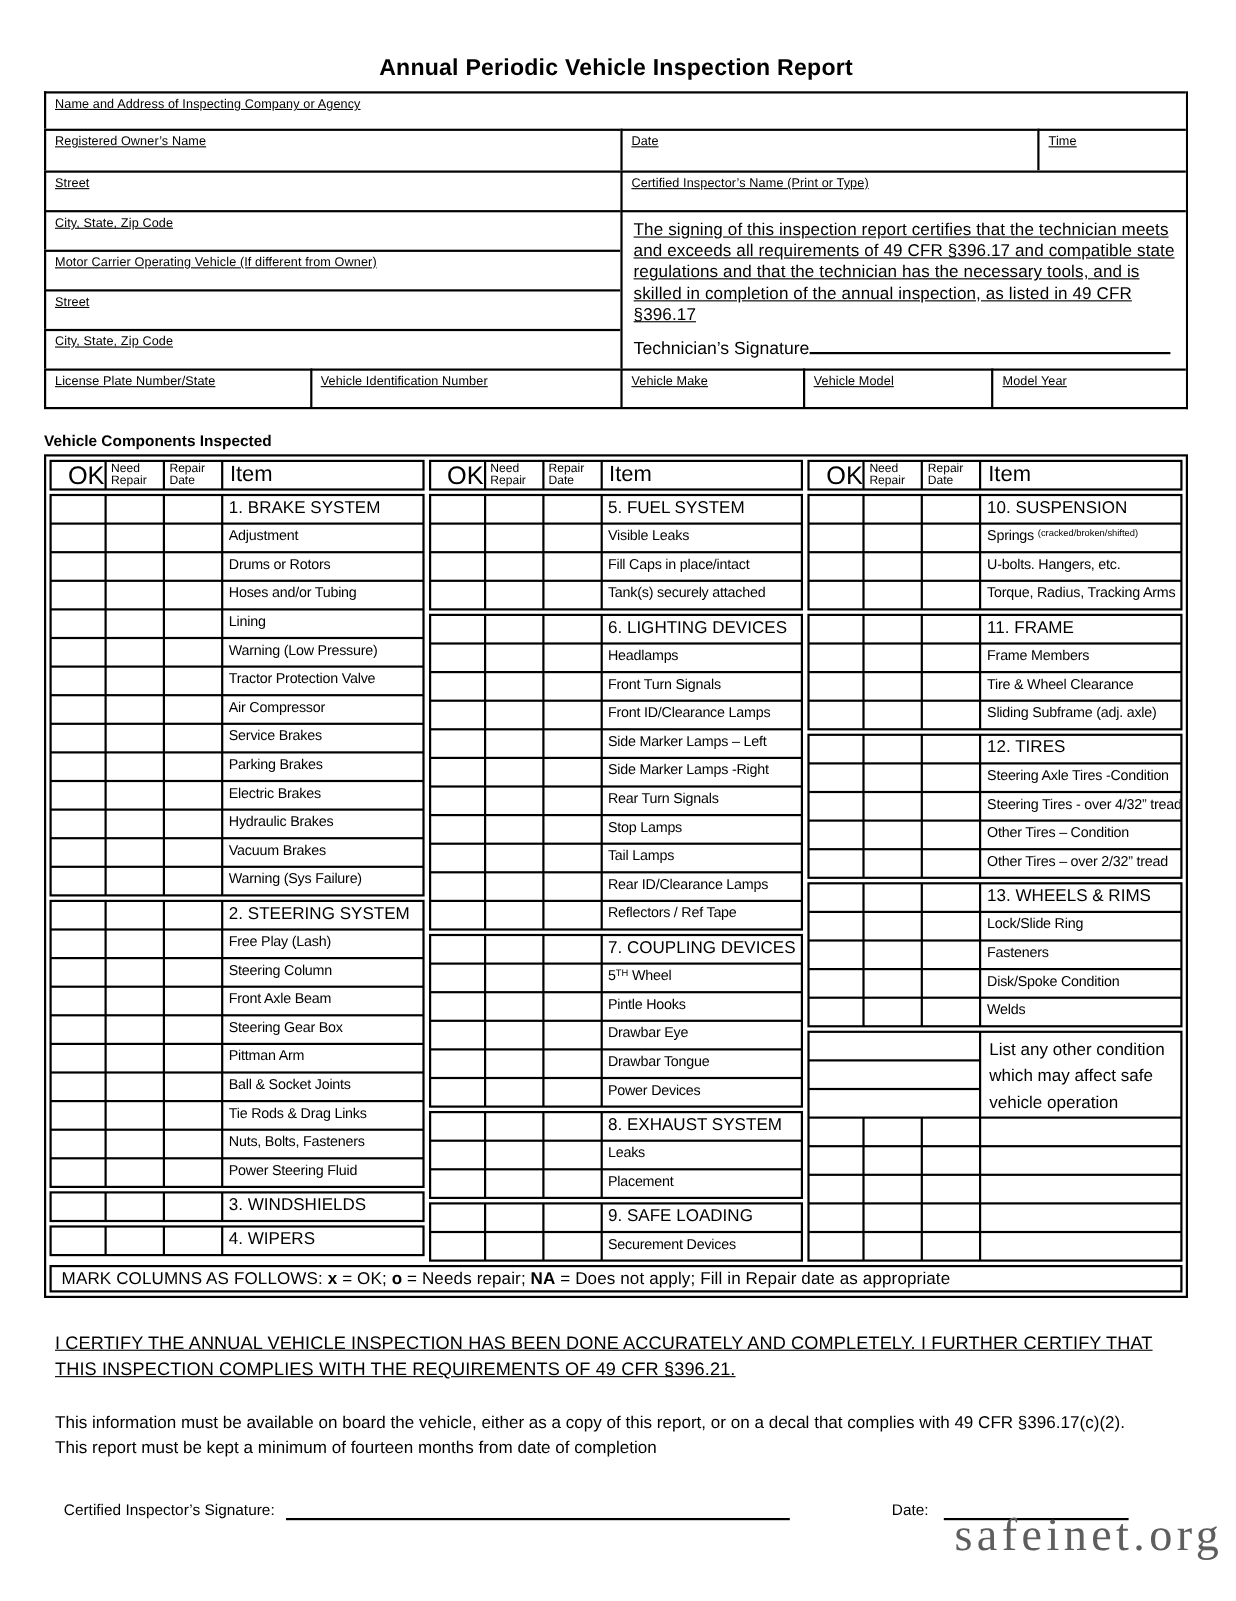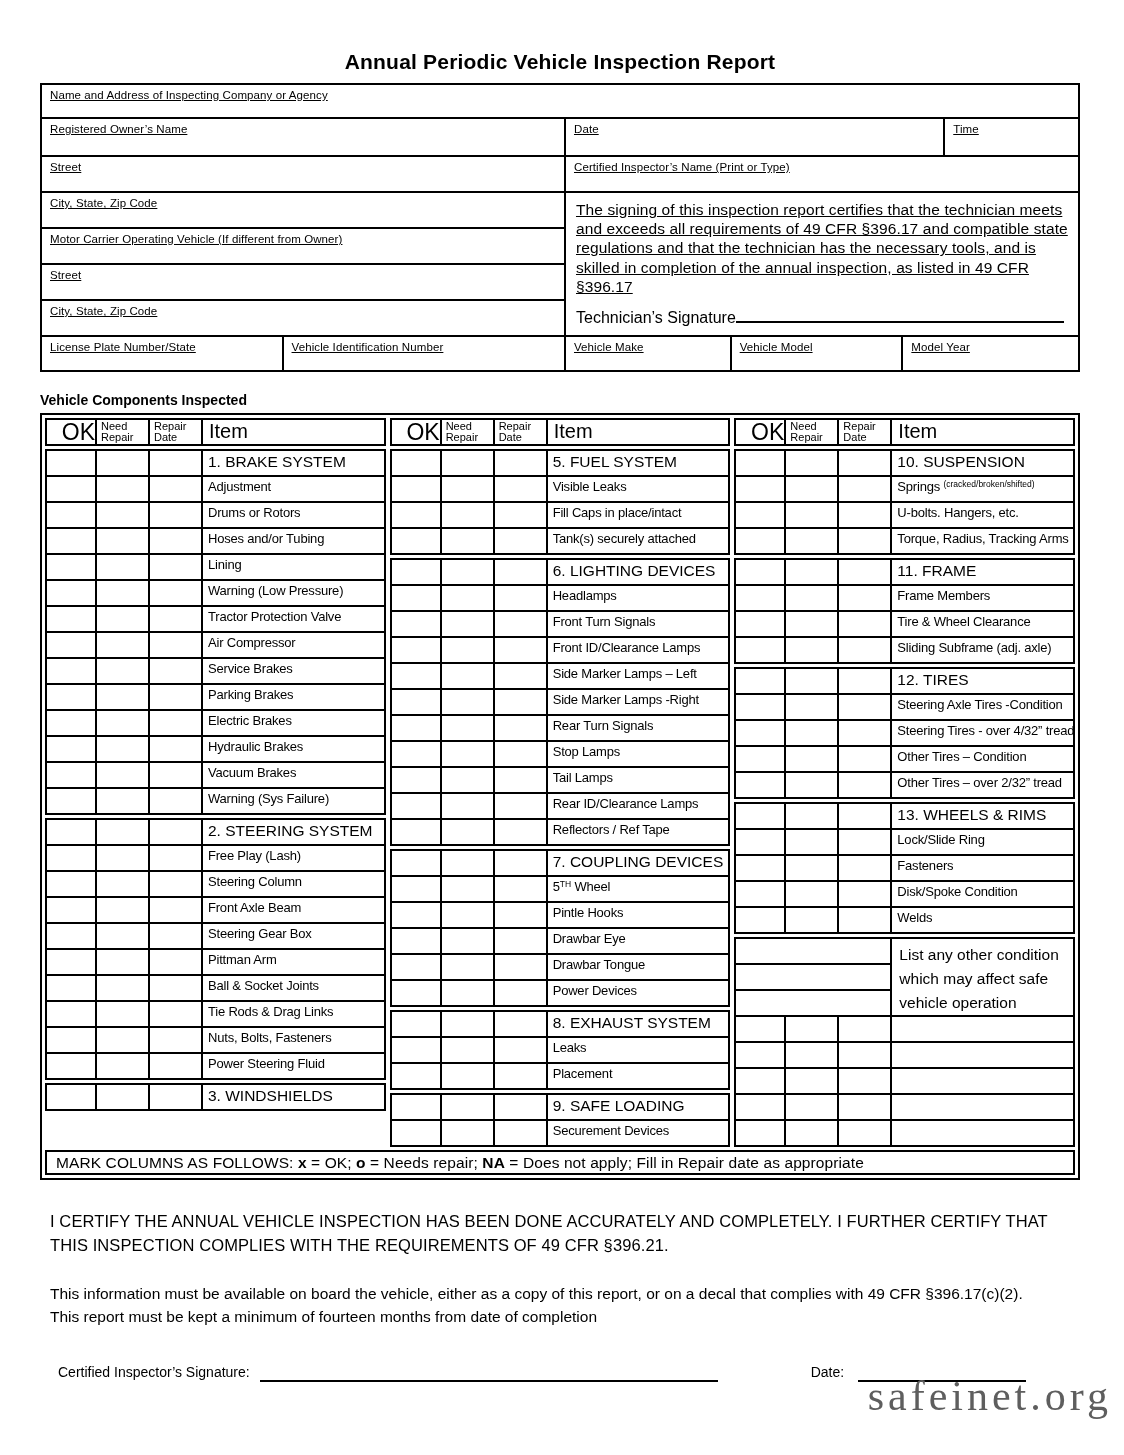--- a/index.html
+++ b/index.html
@@ -37,21 +37,21 @@
   .chitem { font-size:20px; line-height:23px; padding-left:6px; }
   .ccell { }
   .citem { font-size:13px; letter-spacing:-0.2px; white-space:nowrap; padding:2px 0 0 5px; }
   .ctitle { font-size:15.5px; white-space:nowrap; padding:2px 0 0 5px; }
   .cnote { font-size:15.5px; line-height:1.55; padding:4px 0 0 7px; }
   .cnoteleft { }
   .sup { font-size:8.5px; vertical-align:4px; letter-spacing:0; }
   .mark-row { border:2px solid #000; margin-top:3px; height:25px; font-size:15.5px; padding:2px 0 0 9px; letter-spacing:0.1px; white-space:nowrap; }
 
   
-  .certify { margin-top:30px; font-size:16.5px; line-height:1.45; max-width:1012px; padding-left:10px; letter-spacing:0.1px; }
+  .certify { margin-top:30px; font-size:16.5px; line-height:1.45; max-width:1012px; padding-left:10px; letter-spacing:0.1px;text-decoration:underline; }
   .retention { margin-top:24px; font-size:15.5px; line-height:1.5; max-width:1008px; padding-left:10px; }
   .sigrow { display:flex; align-items:flex-end; margin-top:36px; font-size:14px; padding-left:18px; }
   .sigrow .lbl { padding-bottom:2px; }
   .rule1 { width:458px; border-bottom:2px solid #000; margin-left:10px; }
   .rule2 { width:168px; border-bottom:2px solid #000; margin-left:14px; }
   .gap1 { width:93px; }
   .watermark {
     position:absolute; top:1372px; right:12px;
     font-family:Liberation Serif, serif; font-size:42px; color:#5e5e5e; letter-spacing:4px;
   }
@@ -239,20 +239,26 @@
             <div class="ccell"></div>
             <div class="ccell"></div>
             <div class="citem">Power Steering Fluid</div>
           </div>
           <div class="csec">
             <div class="ccell"></div>
             <div class="ccell"></div>
             <div class="ccell"></div>
             <div class="ctitle">3. WINDSHIELDS</div>
           </div>
+          <div class="csec">
+            <div class="ccell"></div>
+            <div class="ccell"></div>
+            <div class="ccell"></div>
+            <div class="ctitle">4. WIPERS</div>
+          </div>
         </div>
       <div class="comp-col">
           <div class="csec">
             <div class="chok">OK</div>
             <div class="chsm">Need Repair</div>
             <div class="chsm">Repair Date</div>
             <div class="chitem">Item</div>
           </div>
           <div class="csec">
             <div class="ccell"></div>

